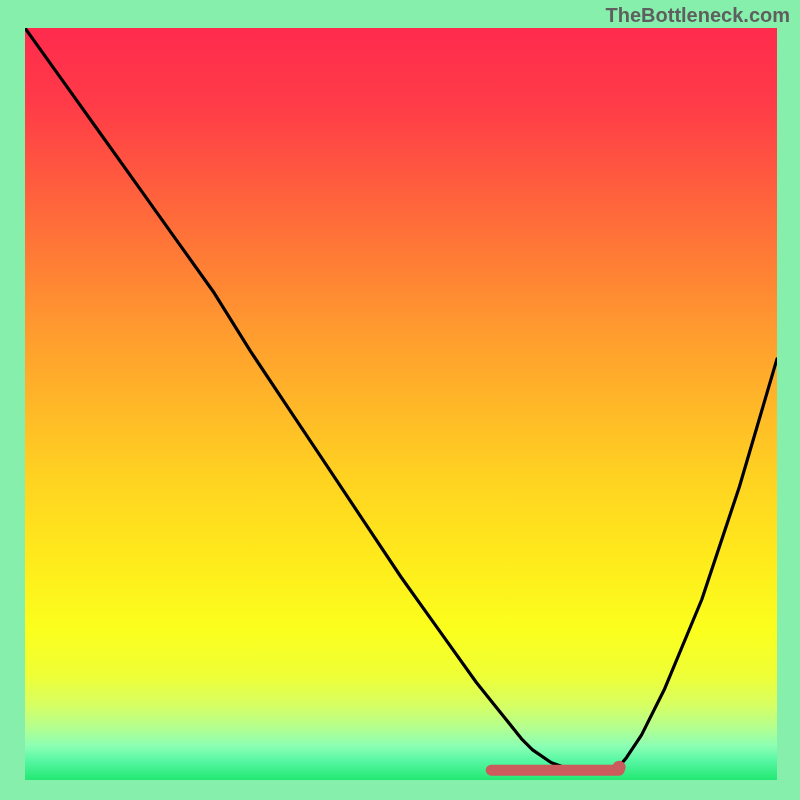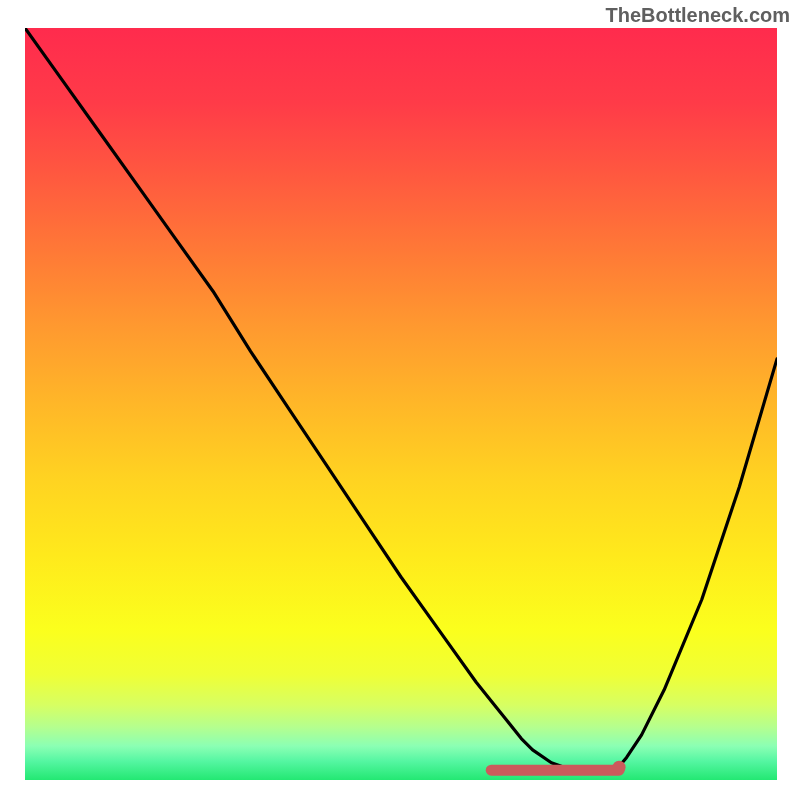--- a/index.html
+++ b/index.html
@@ -7,21 +7,21 @@
     padding: 0;
     width: 800px;
     height: 800px;
     background: #000;
     overflow: hidden;
   }
   .container {
     position: relative;
     width: 800px;
     height: 800px;
-    background: #ffffff;
+    background: #86efac;
   }
   .watermark {
     position: absolute;
     top: 4px;
     right: 10px;
     color: #5f5f5f;
     font-family: Arial, Helvetica, sans-serif;
     font-size: 20px;
     font-weight: bold;
     z-index: 10;

